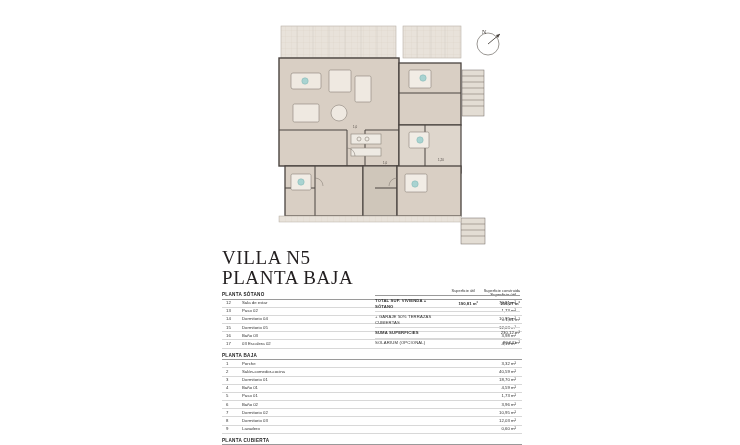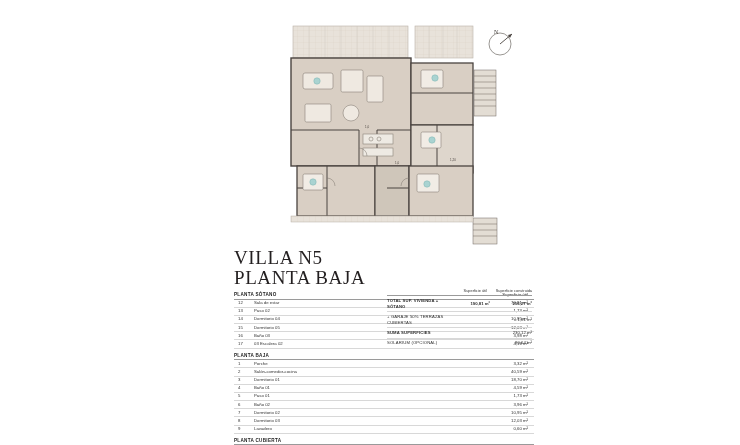--- a/index.html
+++ b/index.html
@@ -12,21 +12,20 @@
     height: 445px;
     font-family: "Liberation Sans", sans-serif;
     color: #2b2b2b;
     position: relative;
     overflow: hidden;
   }
   .page {
     position: absolute;
     inset: 0;
     background: #ffffff;
-    margin-left: 12px;
   }
 
   
   .plan {
     position: absolute;
     left: 255px;
     top: 18px;
     width: 265px;
     height: 240px;
   }

